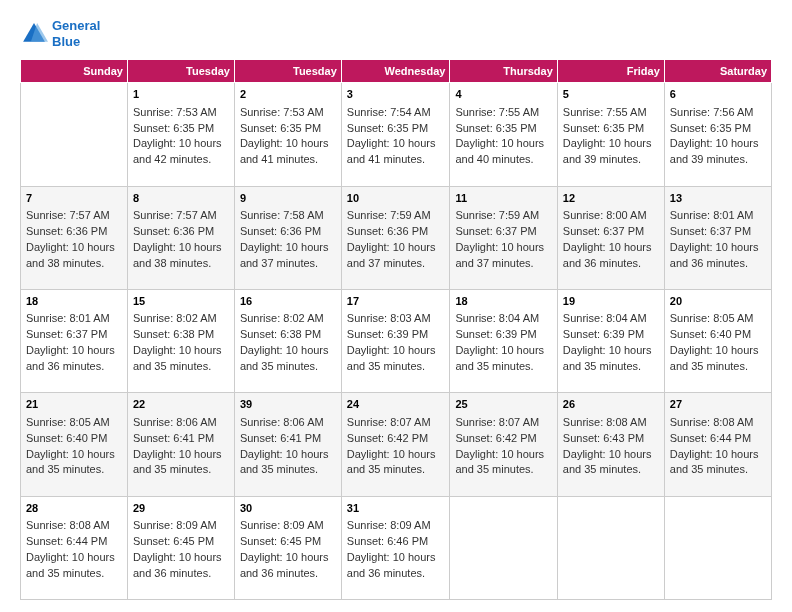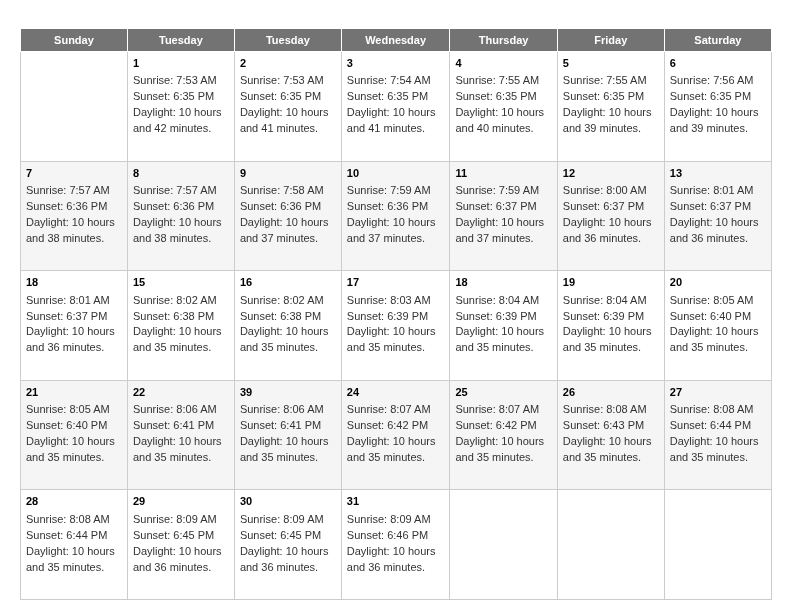--- a/index.html
+++ b/index.html
@@ -54,24 +54,24 @@
       font-size: 14px;
       color: #555;
     }
     .calendar {
       width: 100%;
       border-collapse: collapse;
       flex: 1;
       font-size: 9.5px;
     }
     .calendar thead th {
-      background-color: #737373;
+      background-color: #be185d;
       color: #fff;
       padding: 5px 4px;
-      text-align: center;
+      text-align: right;
       font-size: 11px;
       font-weight: bold;
       border: 1px solid #fff;
     }
     .calendar tbody td {
       border: 1px solid #ccc;
       vertical-align: top;
       padding: 4px 5px;
       width: 113px;
       line-height: 1.4;
@@ -95,20 +95,30 @@
     }
     .empty-cell {
       background: #fff !important;
     }
   </style>
 </head>
 <body>
 
 <div class="page">
   <div class="header">
+    <div class="logo">
+      <svg class="logo-icon" viewBox="0 0 36 36">
+        <polygon points="18,4 32,28 4,28" fill="#1a6fc4"></polygon>
+        <polygon points="22,4 36,28 14,28" fill="#5ba3e0" opacity="0.6"></polygon>
+      </svg>
+      <div class="logo-text">
+        <div><span>General</span></div>
+        <div><span style="color:#1a6fc4">Blue</span></div>
+      </div>
+    </div>
   </div>
 
   <table class="calendar">
     <thead>
       <tr>
       <th>Sunday</th>
           <th>Tuesday</th>
           <th>Tuesday</th>
           <th>Wednesday</th>
           <th>Thursday</th>

